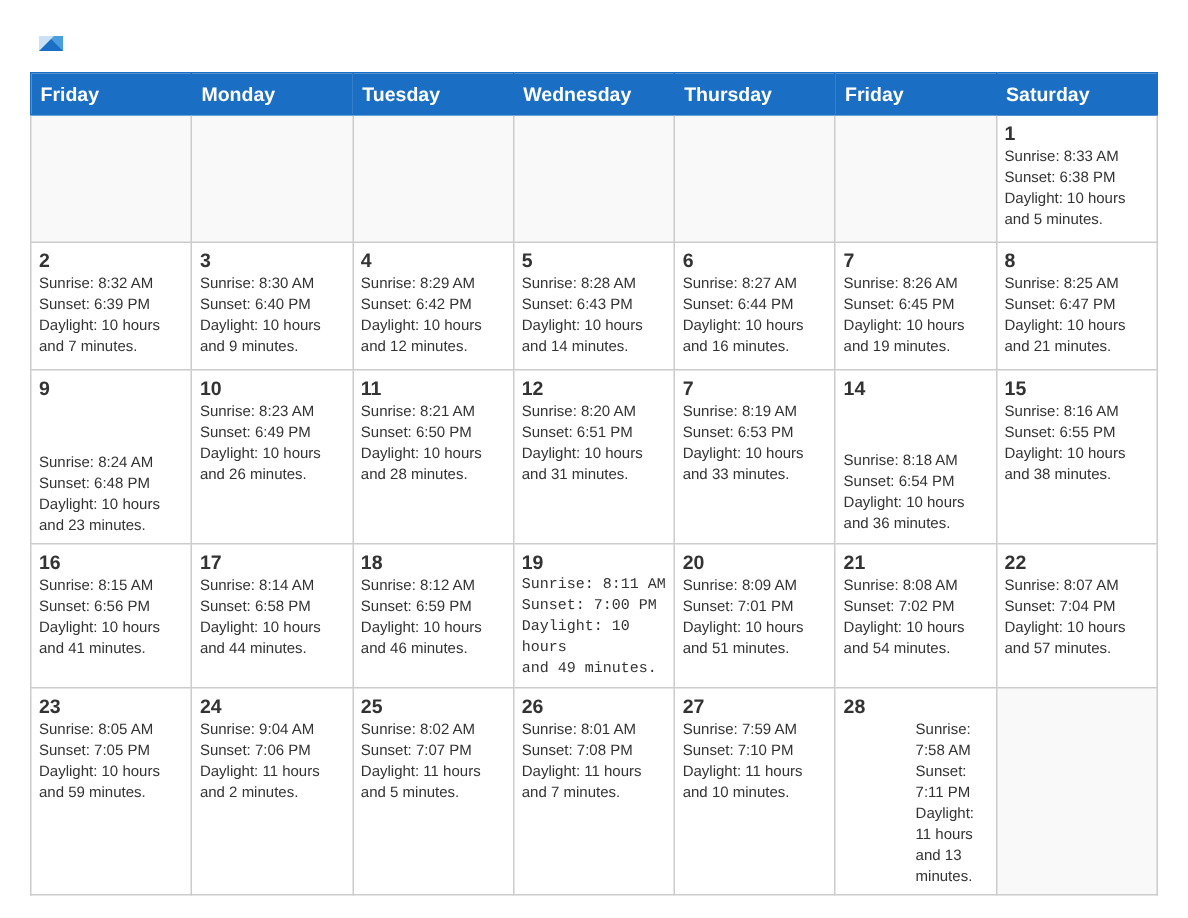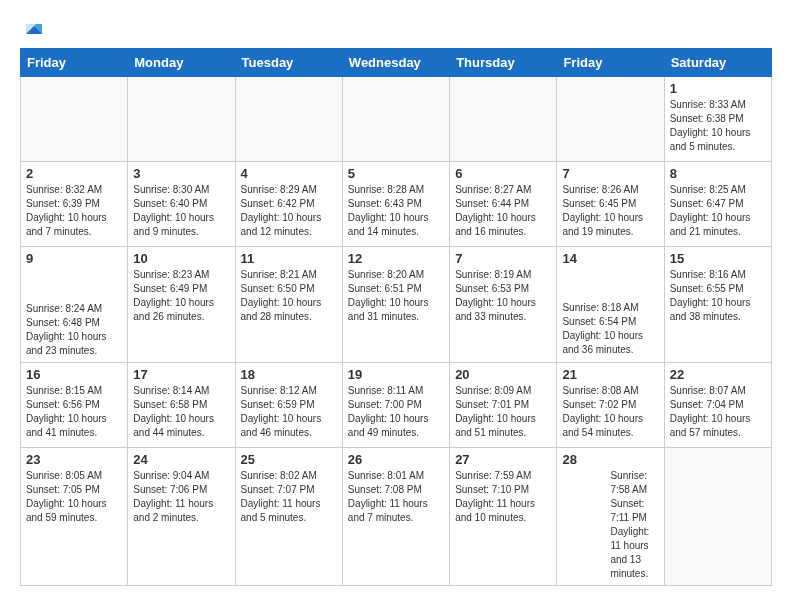--- a/index.html
+++ b/index.html
@@ -264,21 +264,21 @@
         </td>
         <td>
           <span class="day-number">18</span>
           <div class="day-info" style="white-space: pre-line;">Sunrise: 8:12 AM
 Sunset: 6:59 PM
 Daylight: 10 hours
 and 46 minutes.</div>
         </td>
         <td>
           <span class="day-number">19</span>
-          <div class="day-info" style="white-space: pre-line;">Sunrise: 8:11 AM
+          <div class="day-info" style="white-space: pre-line; font-family: Liberation Mono, monospace;">Sunrise: 8:11 AM
 Sunset: 7:00 PM
 Daylight: 10 hours
 and 49 minutes.</div>
         </td>
         <td>
           <span class="day-number">20</span>
           <div class="day-info" style="white-space: pre-line;">Sunrise: 8:09 AM
 Sunset: 7:01 PM
 Daylight: 10 hours
 and 51 minutes.</div>

